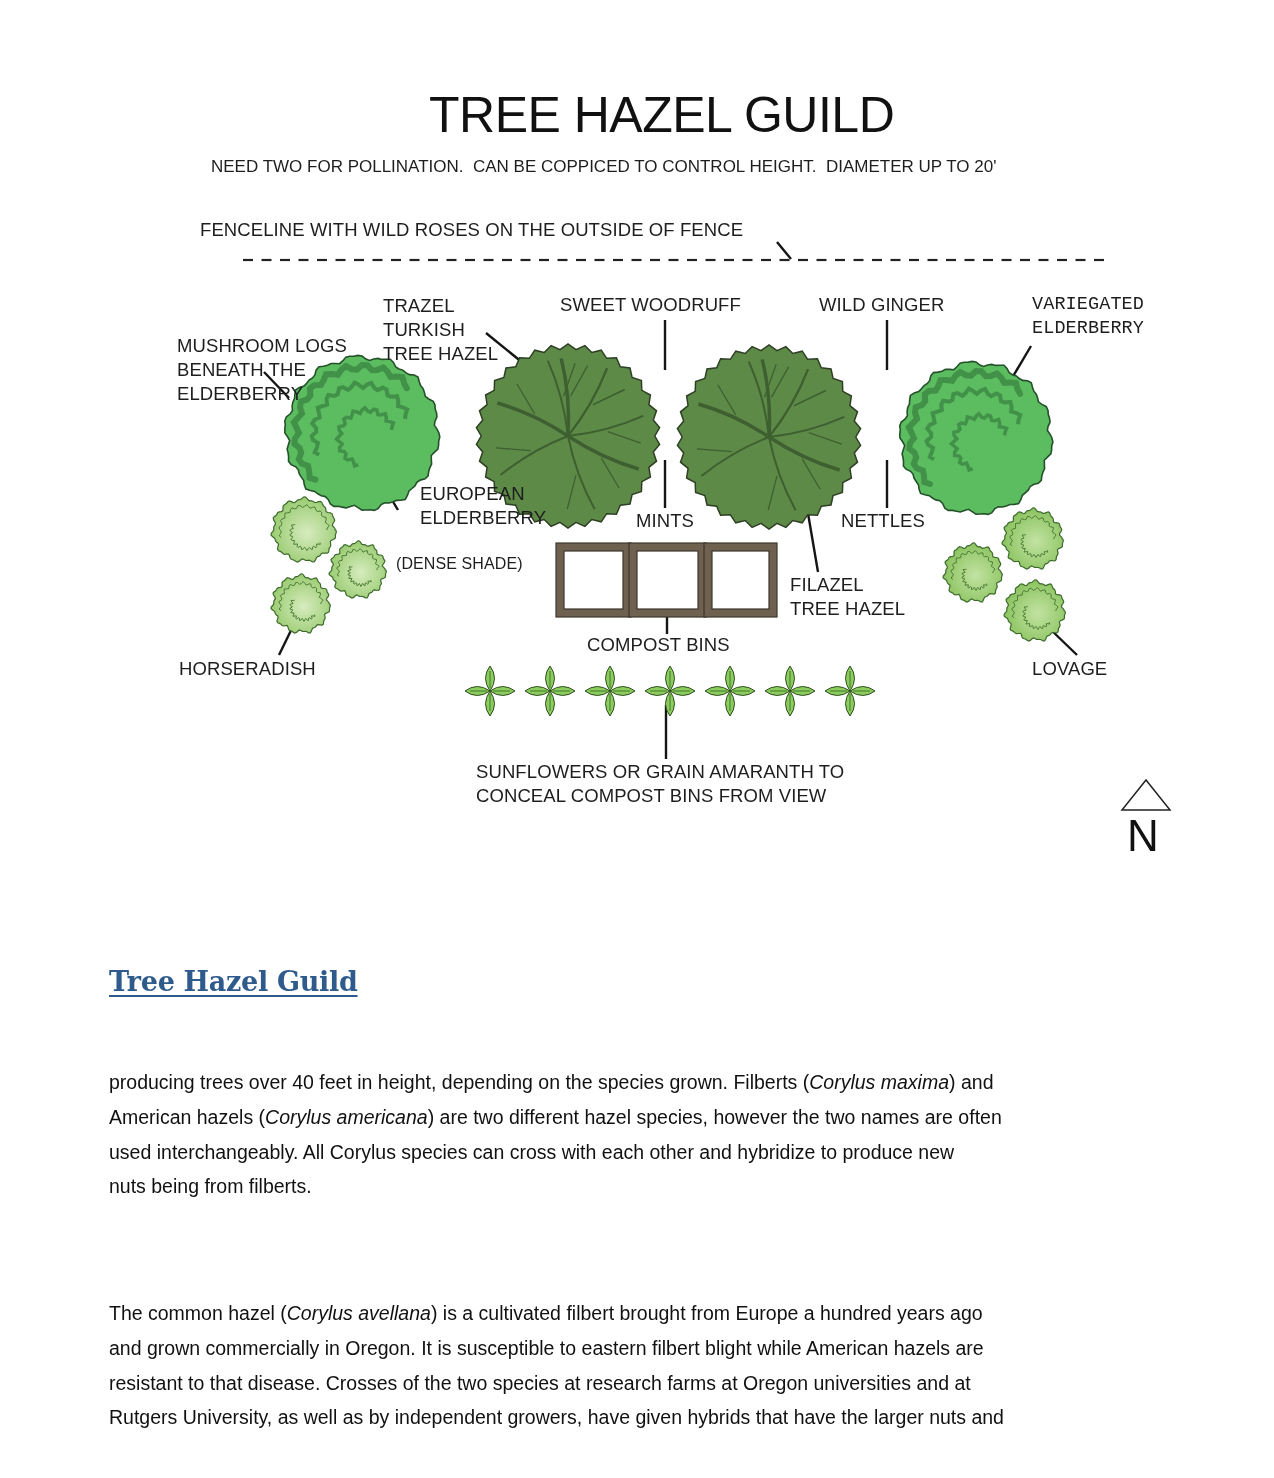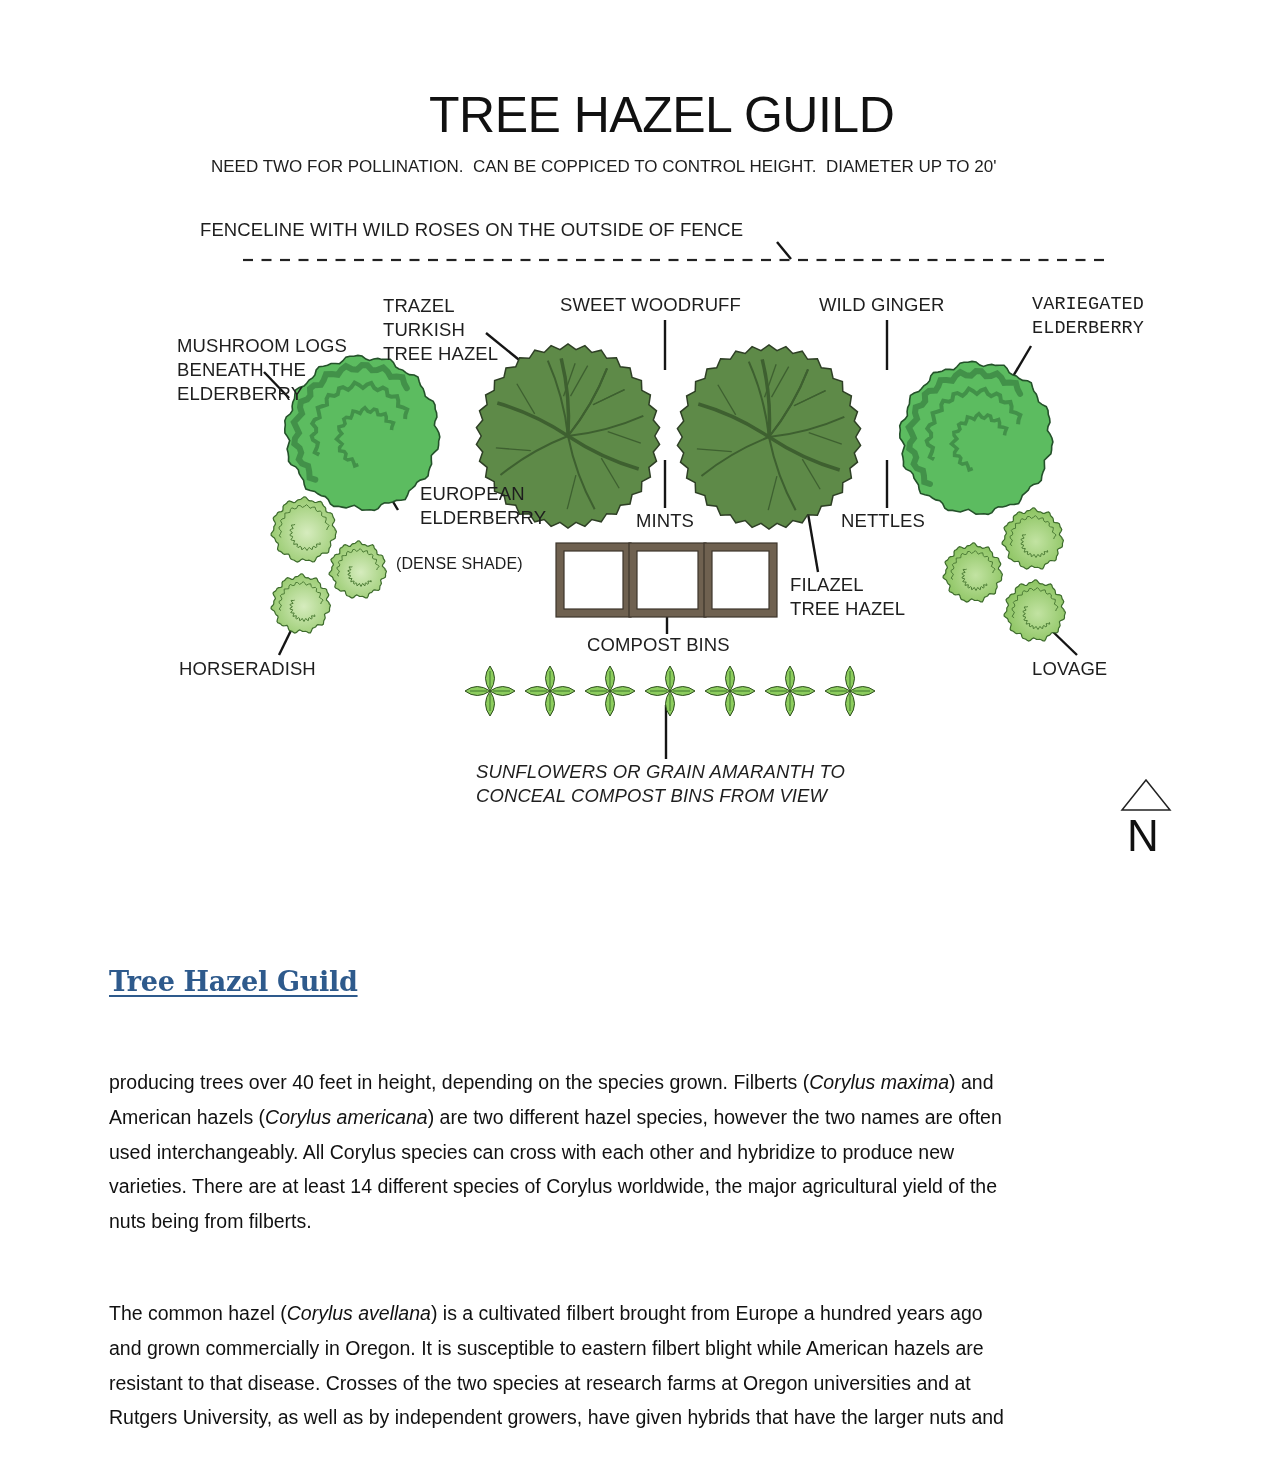--- a/index.html
+++ b/index.html
@@ -289,31 +289,30 @@
   <div class="lbl" style="left:396px;top:482px;margin-left:24px;">EUROPEAN
 ELDERBERRY</div>
   <div class="lbl lbl-sm" style="left:396px;top:552px;">(DENSE SHADE)</div>
   <div class="lbl" style="left:636px;top:509px;">MINTS</div>
   <div class="lbl" style="left:841px;top:509px;">NETTLES</div>
   <div class="lbl" style="left:790px;top:573px;">FILAZEL
 TREE HAZEL</div>
   <div class="lbl" style="left:587px;top:633px;">COMPOST BINS</div>
   <div class="lbl" style="left:179px;top:657px;">HORSERADISH</div>
   <div class="lbl" style="left:1032px;top:657px;">LOVAGE</div>
-  <div class="lbl" style="left:476px;top:760px;font-style:italic;">SUNFLOWERS OR GRAIN AMARANTH TO
+  <div class="lbl" style="left:476px;top:760px;">SUNFLOWERS OR GRAIN AMARANTH TO
 CONCEAL COMPOST BINS FROM VIEW</div>
   <div class="north-n">N</div>
 </div>
 
 <div class="doc-heading">Tree Hazel Guild</div>
 <div class="para" id="p1" style="top:1065px;">
     <span class="line"><span>producing trees over 40 feet in height, depending on the species grown. Filberts (</span><i>Corylus maxima</i><span>) and</span></span>
     <span class="line"><span>American hazels (</span><i>Corylus americana</i><span>) are two different hazel species, however the two names are often</span></span>
     <span class="line"><span>used interchangeably. All Corylus species can cross with each other and hybridize to produce new</span></span>
-    <span class="line"><span>varieties. There are at least 14 different species of Corylus worldwide, the major agricultural yield of the</span></span>
     <span class="line"><span>nuts being from filberts.</span></span>
   </div>
 <div class="para" id="p2" style="top:1296px;">
     <span class="line"><span>The common hazel (</span><i>Corylus avellana</i><span>) is a cultivated filbert brought from Europe a hundred years ago</span></span>
     <span class="line"><span>and grown commercially in Oregon. It is susceptible to eastern filbert blight while American hazels are</span></span>
     <span class="line"><span>resistant to that disease. Crosses of the two species at research farms at Oregon universities and at</span></span>
     <span class="line"><span>Rutgers University, as well as by independent growers, have given hybrids that have the larger nuts and</span></span>
   </div>
 
 </body></html>

